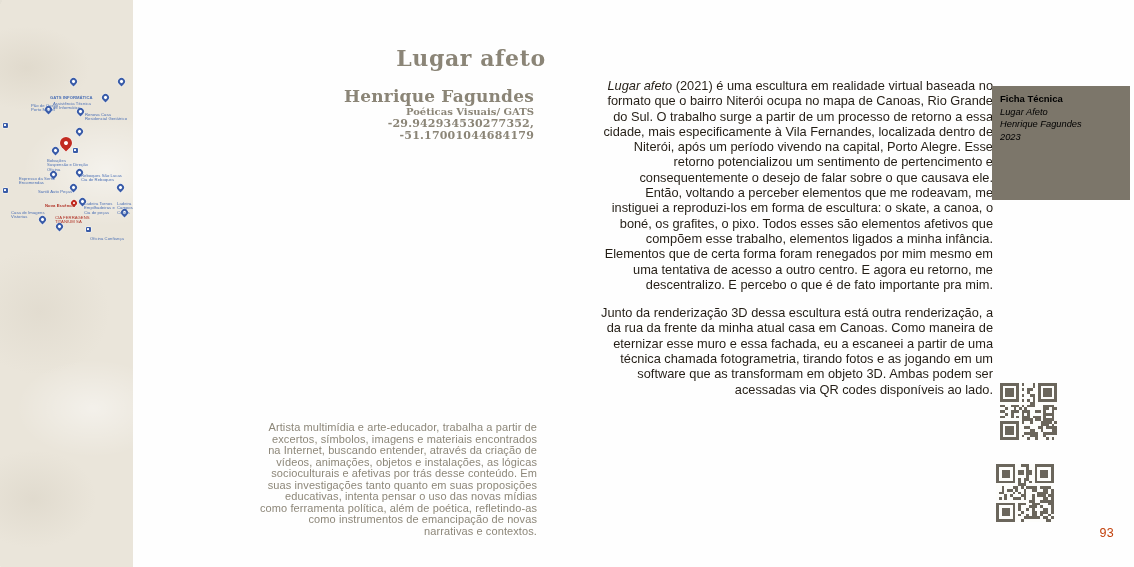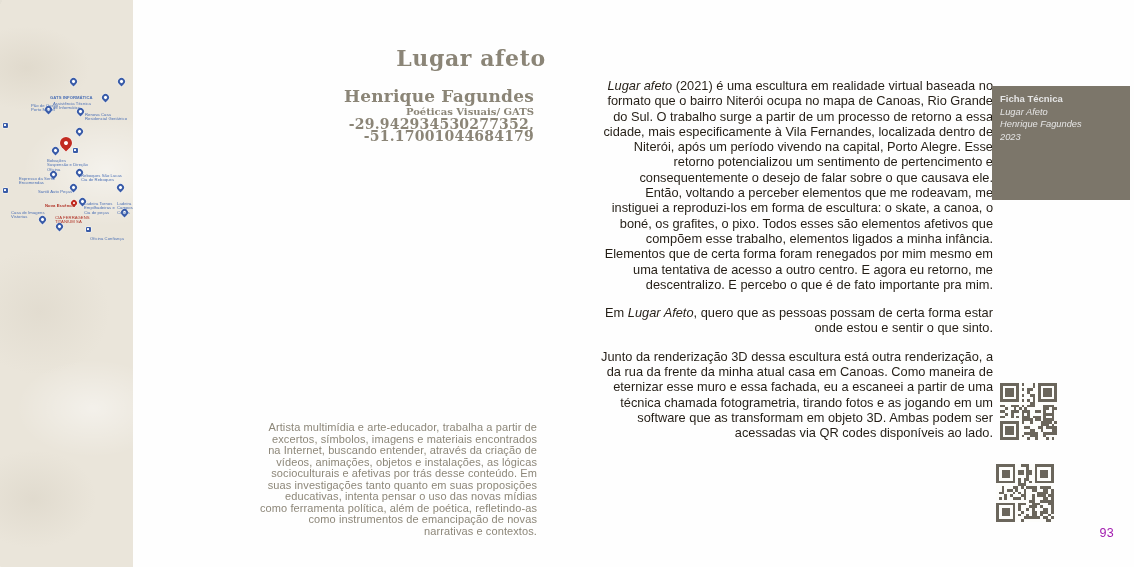--- a/index.html
+++ b/index.html
@@ -39,50 +39,50 @@
     position:absolute;left:340px;top:30px;width:262px;text-align:center;
     font-family:"DejaVu Serif", serif;font-weight:bold;font-size:22px;
     color:#8b8577;letter-spacing:0.6px;
   }
   .author-block{
     position:absolute;left:280px;top:87px;width:254px;text-align:right;
     font-family:"DejaVu Serif", serif;font-weight:bold;color:#8b8577;
   }
   .author-name{font-size:17px;line-height:18px;letter-spacing:0.2px;}
   .author-affiliation{font-size:10px;line-height:11px;margin-top:1px;}
-  .author-coordinates{font-size:14px;line-height:12px;margin-top:1px;letter-spacing:0.2px;}
+  .author-coordinates{font-size:11px;line-height:12px;margin-top:1px;letter-spacing:0.2px;}
   
   .bio{
     position:absolute;left:258px;top:422px;width:279px;text-align:right;
     font-size:11px;line-height:11.5px;color:#8d8779;letter-spacing:0.1px;
   }
   
   .article{
     position:absolute;left:601px;top:78px;width:392px;
     font-size:12.8px;line-height:15.3px;color:#241e16;text-align:right;
   }
   .article p{margin:0 0 13px 0;}
   .article em{font-style:italic;}
   
   .ficha{
     position:absolute;left:992px;top:86px;width:138px;height:114px;
-    background:#7c766a;color:#e5e5e5;box-sizing:border-box;padding:7px 8px;
+    background:#7c766a;color:#000000;box-sizing:border-box;padding:7px 8px;
   }
   .ficha-heading{font-size:9.5px;font-weight:bold;line-height:12.5px;}
   .ficha-line{font-size:9.3px;font-style:italic;line-height:12.5px;}
   
   .qr{position:absolute;display:grid;background:#fdfdfb;}
   .qr1{left:1000px;top:383px;width:57px;height:57px;grid-template-columns:repeat(21,1fr);grid-template-rows:repeat(21,1fr);}
   .qr2{left:996px;top:464px;width:58px;height:58px;grid-template-columns:repeat(21,1fr);grid-template-rows:repeat(21,1fr);}
   .qr i{display:block;}
   .qr i.d{background:#6b665c;}
   
   .page-number{
     position:absolute;left:1086px;top:526px;width:28px;text-align:right;
-    font-size:12.5px;color:#a21caf;letter-spacing:0.3px;
+    font-size:12.5px;color:#c2410c;letter-spacing:0.3px;
   }
 </style>
 </head>
 <body>
 
 <div class="map-strip">
     <span class="pin p-std" style="background: rgb(58, 92, 168); left: 69.5px; top: 78px;"></span>
     <span class="pin p-std" style="background: rgb(58, 92, 168); left: 117.5px; top: 78px;"></span>
     <span class="pin p-std" style="background: rgb(58, 92, 168); left: 101.5px; top: 94px;"></span>
     <span class="pin p-std" style="background: rgb(58, 92, 168); left: 44.5px; top: 106px;"></span>
@@ -137,21 +137,20 @@
 <div class="author-block">
   <div class="author-name">Henrique Fagundes</div>
   <div class="author-affiliation">Poéticas Visuais/ GATS</div>
   <div class="author-coordinates">-29.942934530277352, -51.17001044684179</div>
 </div>
 
 <div class="bio">Artista multimídia e arte-educador, trabalha a partir de excertos, símbolos, imagens e materiais encontrados na Internet, buscando entender, através da criação de vídeos, animações, objetos e instalações, as lógicas socioculturais e afetivas por trás desse conteúdo. Em suas investigações tanto quanto em suas proposições educativas, intenta pensar o uso das novas mídias como ferramenta política, além de poética, refletindo-as como instrumentos de emancipação de novas narrativas e contextos.</div>
 
 <div class="article">
     <p><em>Lugar afeto</em><span> (2021) é uma escultura em realidade virtual baseada no formato que o bairro Niterói ocupa no mapa de Canoas, Rio Grande do Sul. O trabalho surge a partir de um processo de retorno a essa cidade, mais especificamente à Vila Fernandes, localizada dentro de Niterói, após um período vivendo na capital, Porto Alegre. Esse retorno potencializou um sentimento de pertencimento e consequentemente o desejo de falar sobre o que causava ele. Então, voltando a perceber elementos que me rodeavam, me instiguei a reproduzi-los em forma de escultura: o skate, a canoa, o boné, os grafites, o pixo. Todos esses são elementos afetivos que compõem esse trabalho, elementos ligados a minha infância. Elementos que de certa forma foram renegados por mim mesmo em uma tentativa de acesso a outro centro. E agora eu retorno, me descentralizo. E percebo o que é de fato importante pra mim.</span></p>
-    <p><span>Em </span><em>Lugar Afeto</em><span>, quero que as pessoas possam de certa forma estar onde estou e sentir o que sinto.</span></p>
     <p><span>Junto da renderização 3D dessa escultura está outra renderização, a da rua da frente da minha atual casa em Canoas. Como maneira de eternizar esse muro e essa fachada, eu a escaneei a partir de uma técnica chamada fotogrametria, tirando fotos e as jogando em um software que as transformam em objeto 3D. Ambas podem ser acessadas via QR codes disponíveis ao lado.</span></p>
   </div>
 
 <div class="ficha">
   <div class="ficha-heading">Ficha Técnica</div>
   <div>
       <div class="ficha-line">Lugar Afeto</div>
       <div class="ficha-line">Henrique Fagundes</div>
       <div class="ficha-line">2023</div>
     </div>

